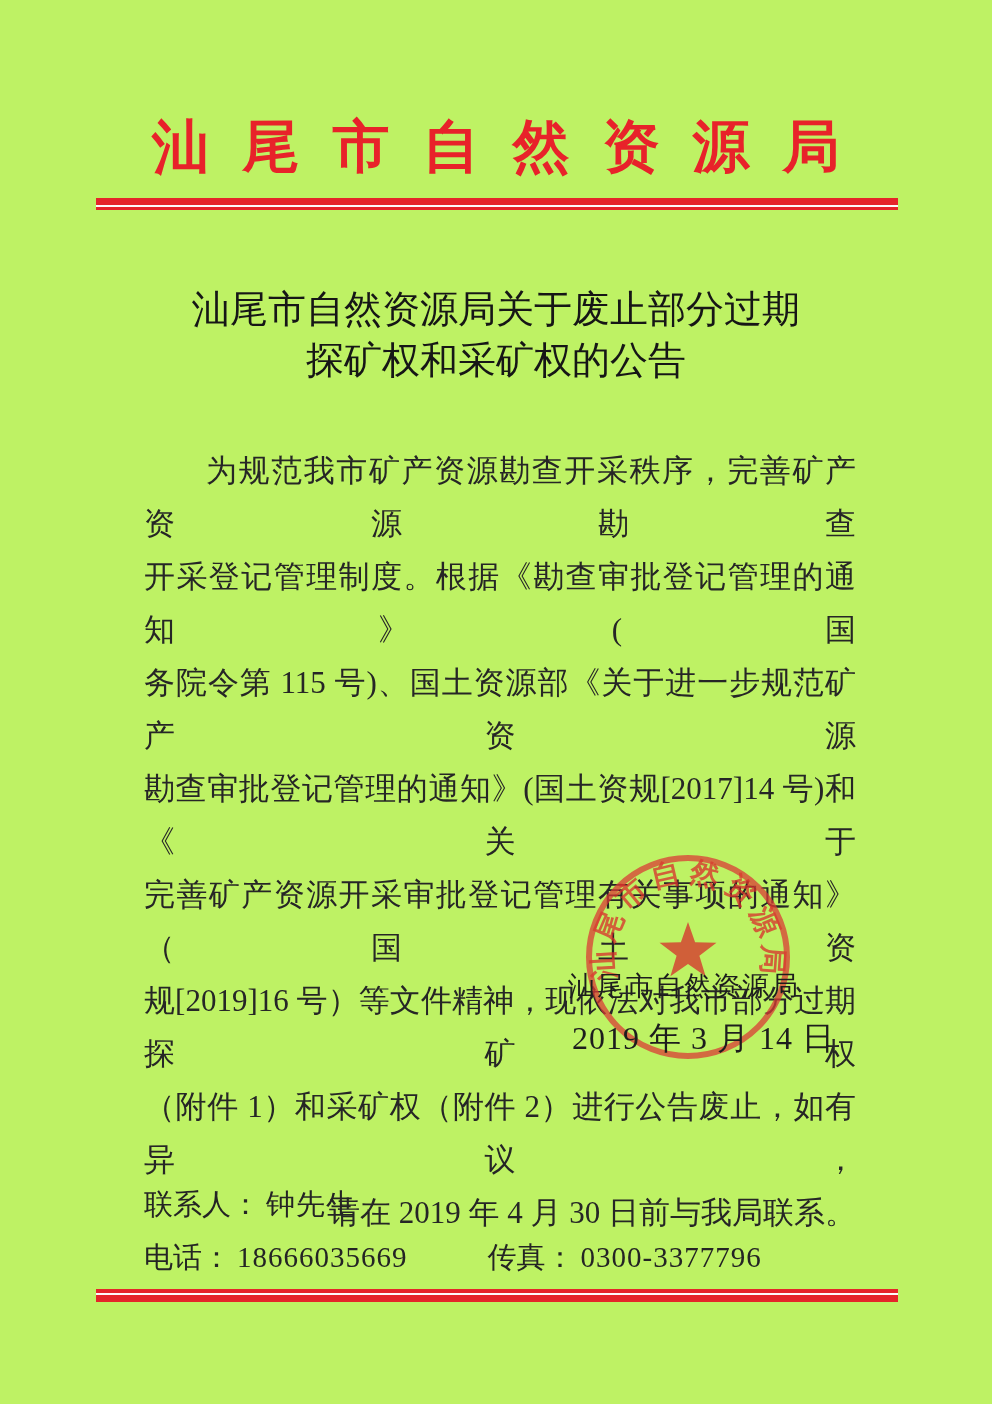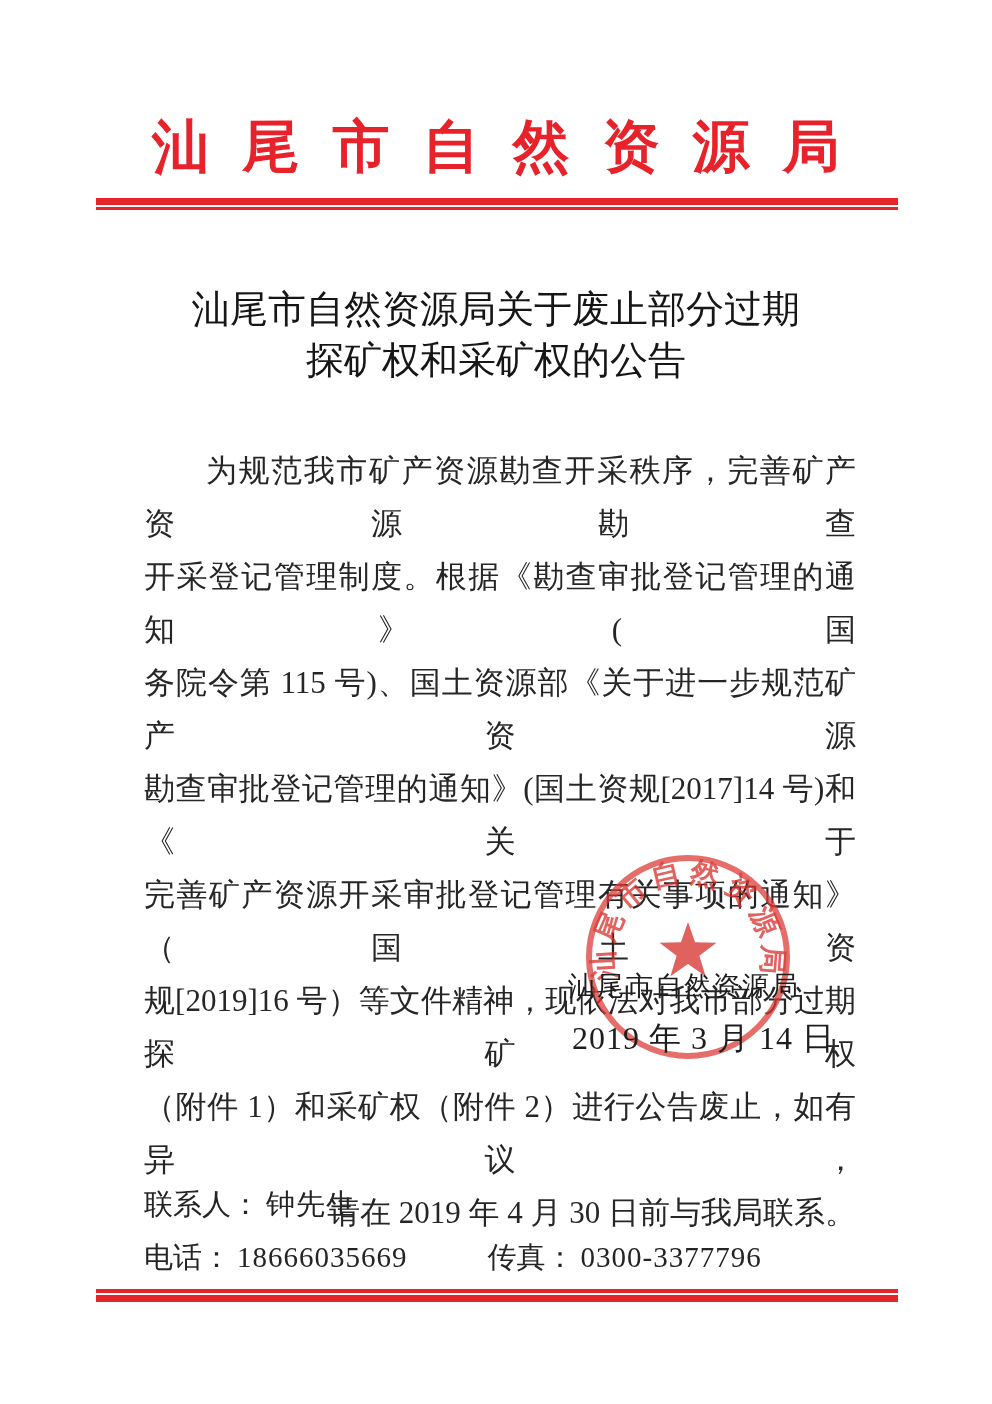--- a/index.html
+++ b/index.html
@@ -4,21 +4,21 @@
 <style>
   * { margin: 0; padding: 0; box-sizing: border-box; }
   html, body { background: #e9e7e4; }
   body { font-family: "Liberation Serif", "DejaVu Serif", serif; }
 
   .paper {
     position: relative;
     width: 992px;
     height: 1404px;
     margin: 0 auto;
-    background: #ffffff;
+    background: #bef264;
     overflow: hidden;
     color: #232323;
   }
 
   
   .agency-banner {
     position: absolute;
     top: 110px; left: 0; right: 0;
     height: 74px;
     line-height: 74px;

